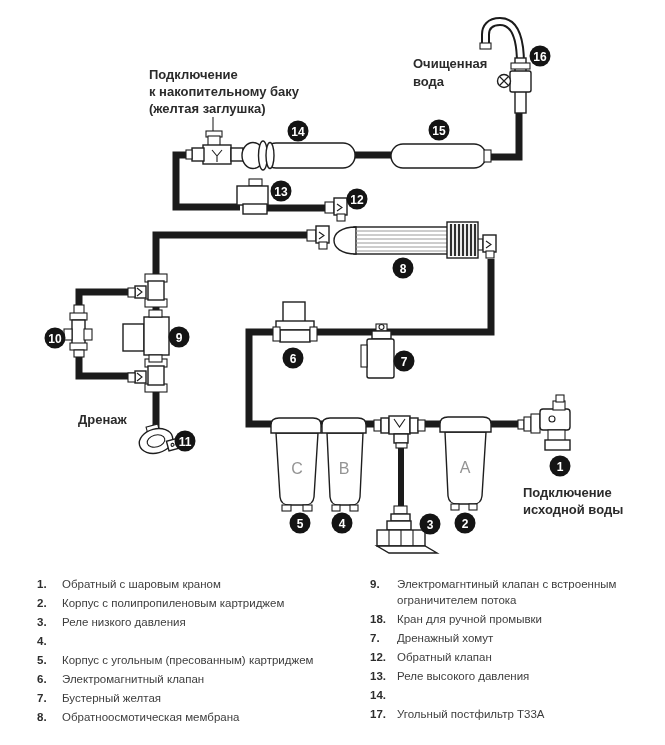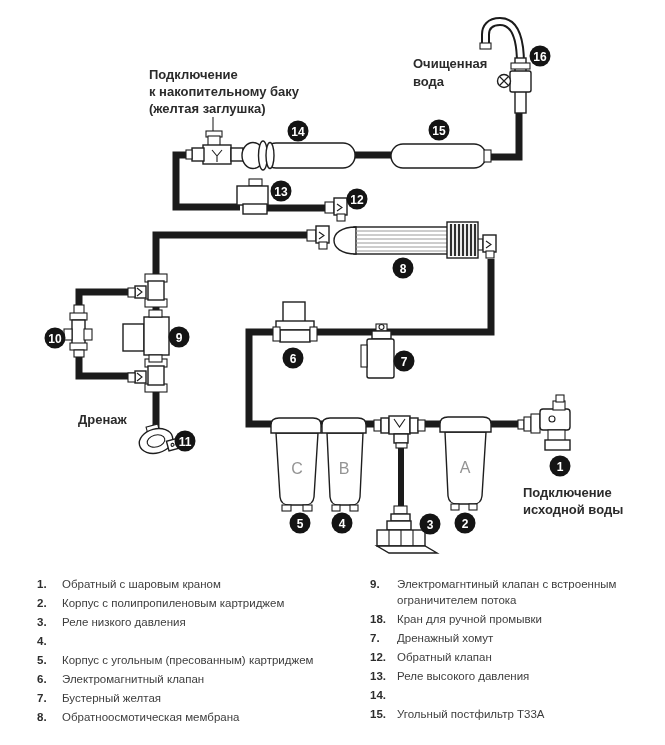--- a/index.html
+++ b/index.html
@@ -386,18 +386,18 @@
           <span class="ltext">Обратный клапан</span>
         </div>
       <div class="lrow">
           <span class="lnum">13.</span>
           <span class="ltext">Реле высокого давления</span>
         </div>
       <div class="lrow">
           <span class="lnum">14.</span>
         </div>
       <div class="lrow">
-          <span class="lnum">15.</span>
+          <span class="lnum">17.</span>
           <span class="ltext">Угольный постфильтр T33A</span>
         </div>
     </div>
   </div>
 </div>
 
 </body></html>

